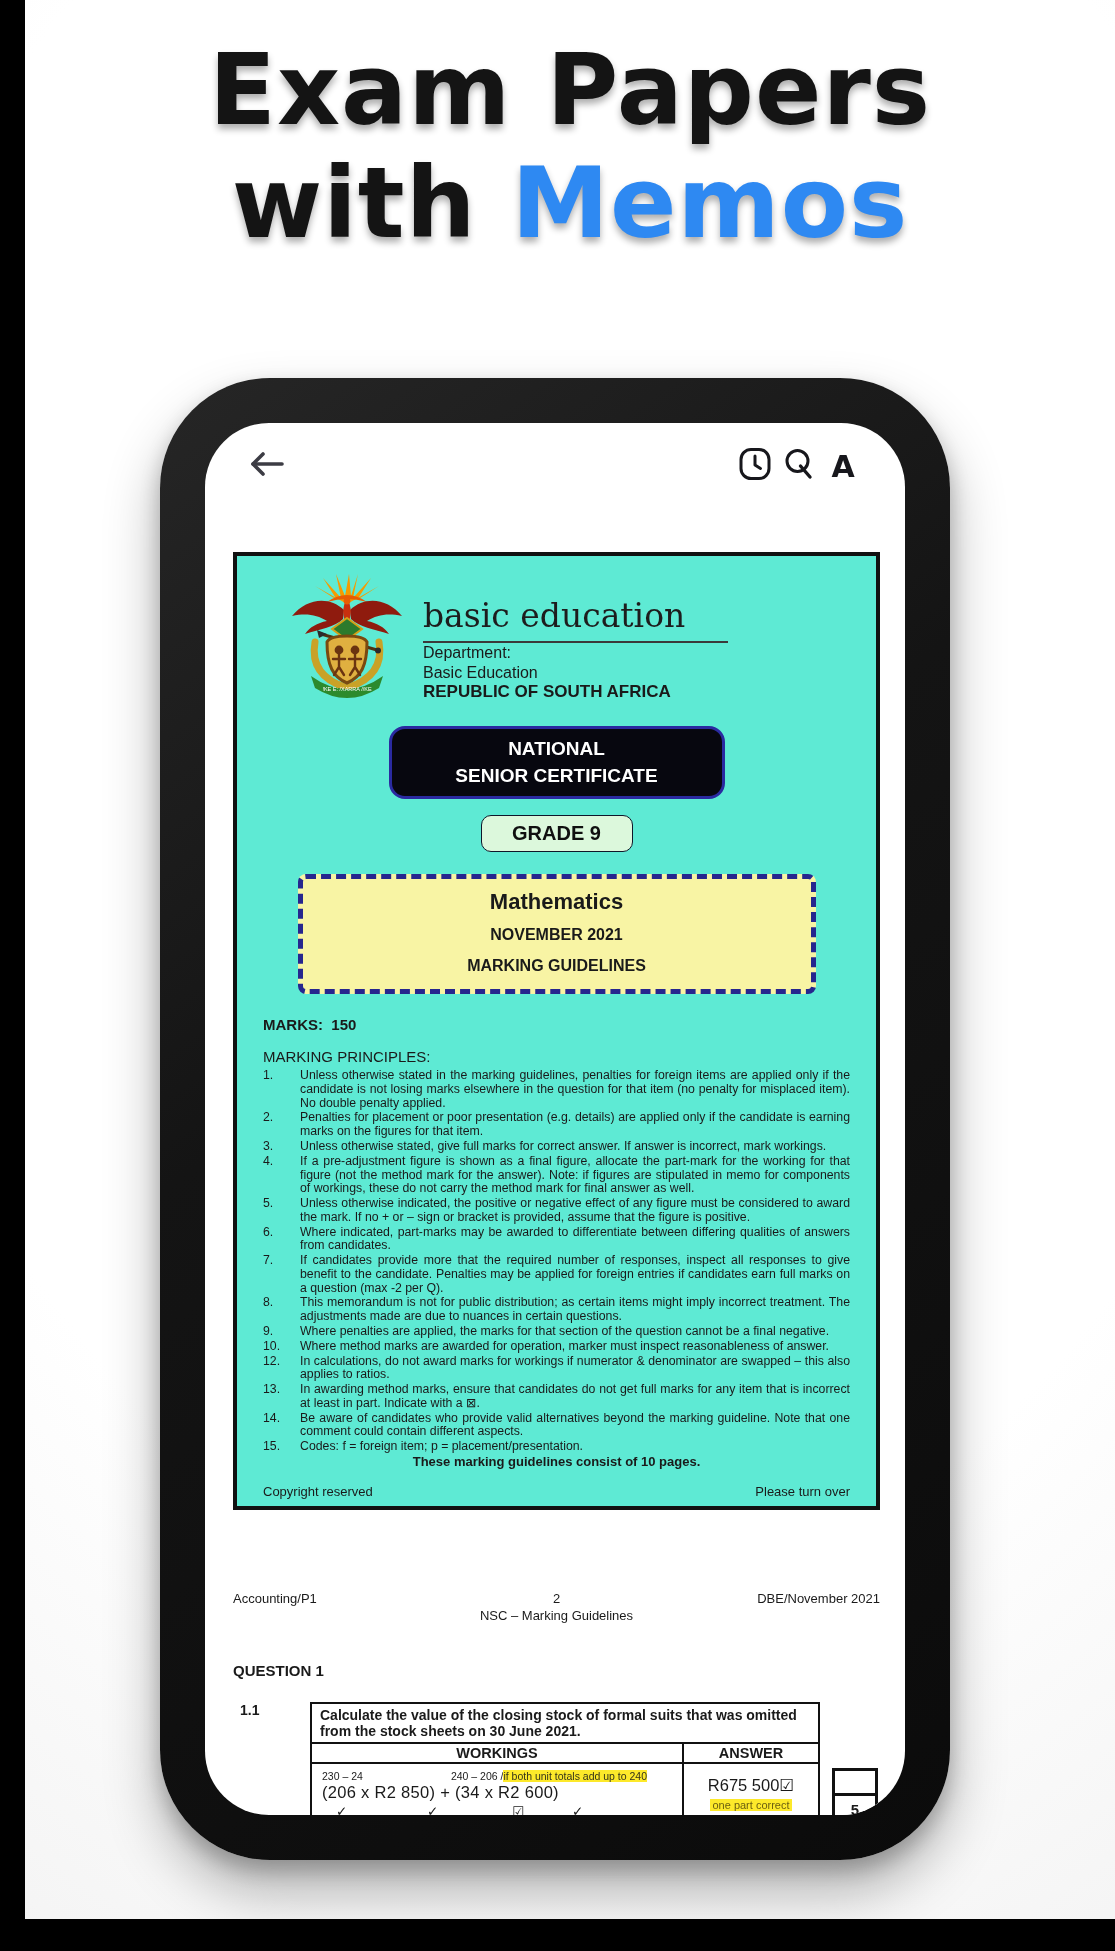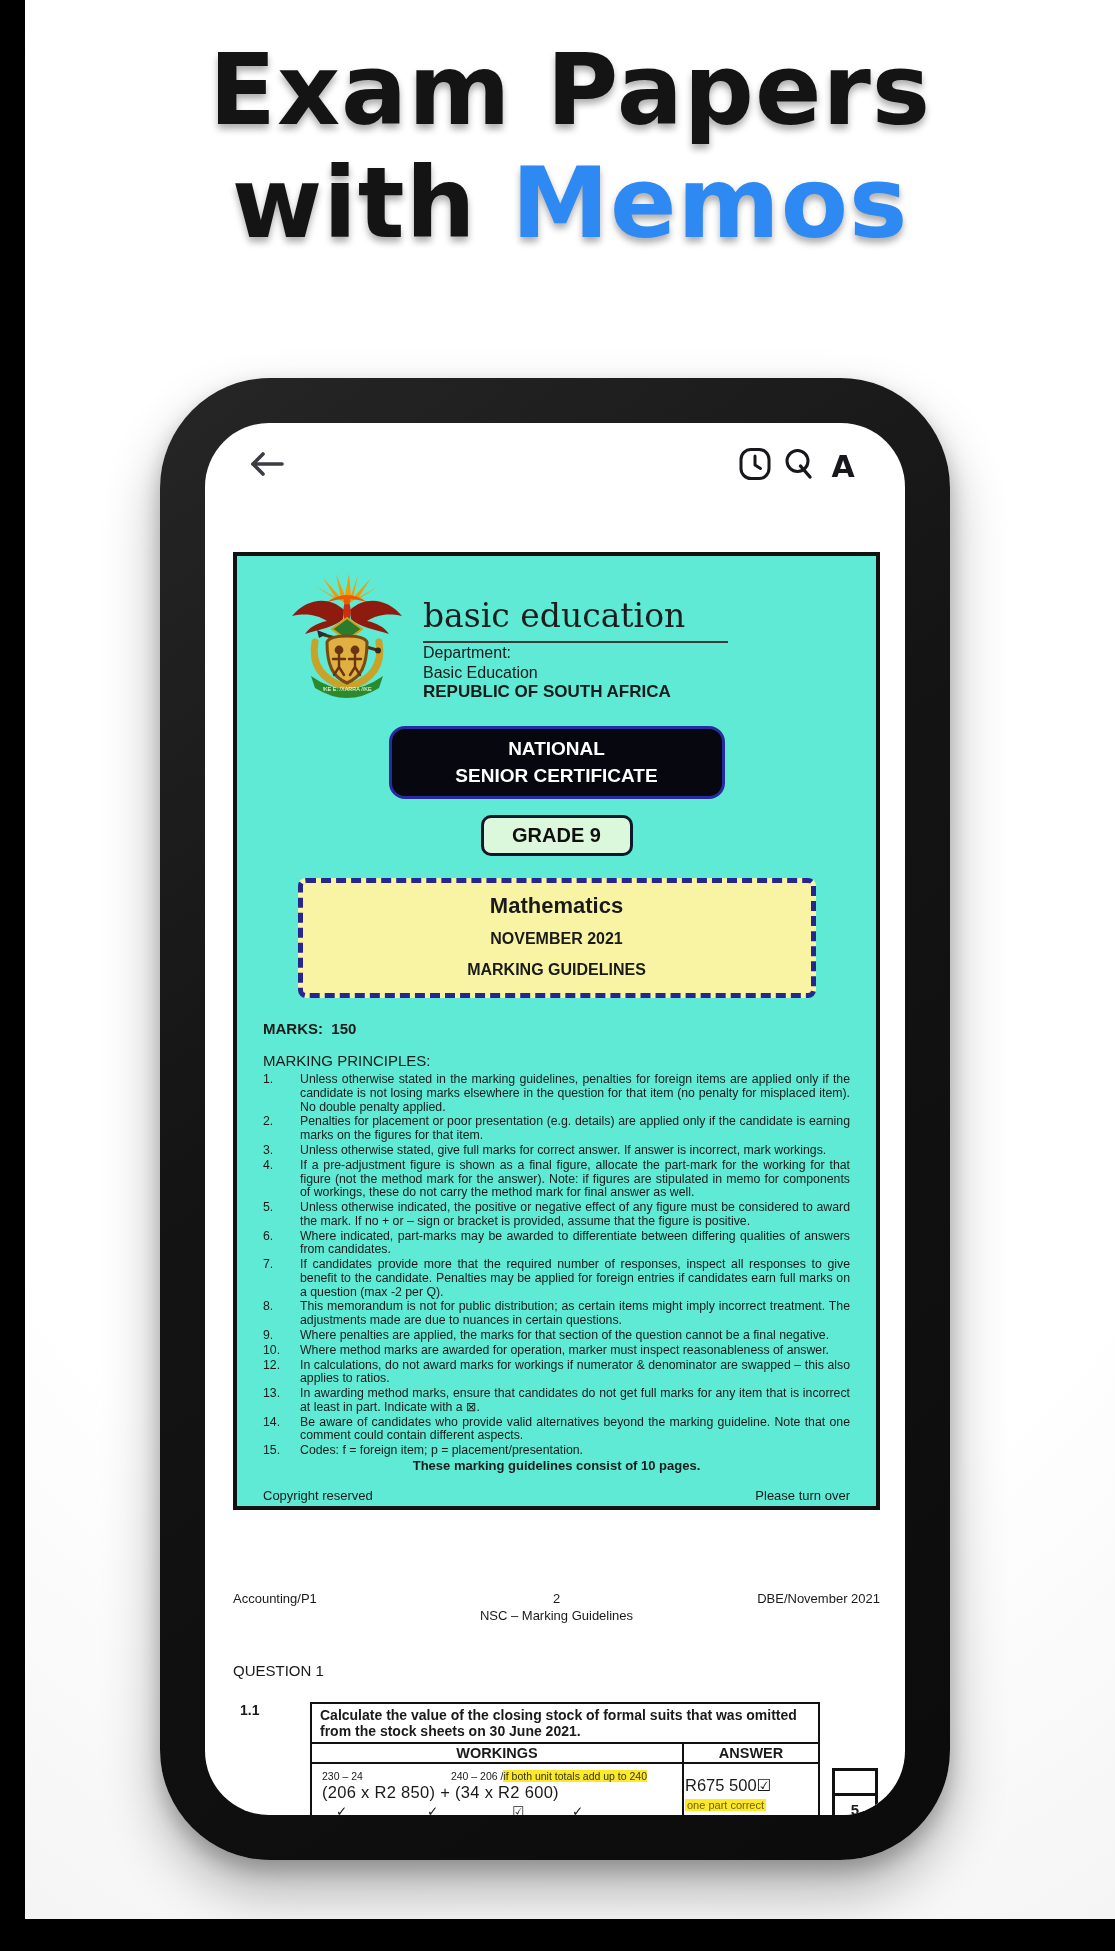--- a/index.html
+++ b/index.html
@@ -52,21 +52,21 @@
   .dept{font-size:16px;line-height:1.22;margin-top:0;}
   .dept .bold{font-weight:bold;font-size:17px;}
 
   .nsc-badge{
     width:336px;margin:14px auto 0;box-sizing:border-box;
     background:#07070f;border:3px solid #2a2aa0;border-radius:16px;
     color:#fff;text-align:center;font-weight:bold;font-size:19px;line-height:1.4;padding:7px 0;
   }
   .grade-badge{
     width:152px;margin:16px auto 0;box-sizing:border-box;
-    background:#dcf8dc;border:3px solid #0f172a;border-radius:10px;
+    background:#dcf8dc;border:1px solid #0f172a;border-radius:10px;
     text-align:center;font-weight:bold;font-size:20px;padding:6px 0;color:#101010;
   }
   .subject-box{
     width:518px;margin:22px auto 0;box-sizing:border-box;
     background:#f8f4a4;border:5px dashed #26268e;border-radius:8px;
     text-align:center;padding:10px 0 14px;
   }
   .subject-box .subject{font-size:22px;font-weight:bold;}
   .subject-box .session{font-size:16px;font-weight:bold;margin-top:11px;}
   .subject-box .doctype{font-size:16px;font-weight:bold;margin-top:13px;}
@@ -78,40 +78,40 @@
   .pnum{width:37px;flex-shrink:0;}
   .ptext{flex:1;text-align:justify;}
   .consist{margin-top:auto;text-align:center;font-weight:bold;font-size:13px;}
   .doc1-footer{display:flex;justify-content:space-between;font-size:13px;margin-top:15px;}
 
   
   .page2{position:absolute;left:28px;top:1168px;width:647px;color:#1a1a1a;}
   .p2-header{display:grid;grid-template-columns:1fr auto 1fr;font-size:13px;}
   .p2-center{text-align:center;line-height:1.3;}
   .p2-right{text-align:right;}
-  .q-heading{font-weight:normal;font-size:15px;margin-top:37px;}
+  .q-heading{font-weight:bold;font-size:15px;margin-top:37px;}
   .q-row{display:flex;margin-top:23px;}
   .q-num{width:77px;flex-shrink:0;font-weight:bold;font-size:14px;padding-left:7px;box-sizing:border-box;}
   table.memo{border-collapse:collapse;width:510px;background:#fff;}
   table.memo,table.memo td,table.memo th{border:2.5px solid #111;}
   table.memo .qtext{font-weight:bold;font-size:14px;line-height:1.15;padding:3px 8px;}
   table.memo th{font-size:14.5px;padding:1px 4px;}
   table.memo .col-answer{width:126px;}
   .work-cell{vertical-align:top;padding:6px 10px;height:62px;}
   .notes{font-size:10.5px;display:flex;}
   .notes .n2{margin-left:88px;}
   .hl{background:#fde92a;color:#33331a;}
   .expr{font-size:16.5px;margin-top:1px;letter-spacing:.3px;}
   .ticks{font-size:13.5px;margin-top:1px;}
   .ticks span{display:inline-block;}
   .ticks .t1{margin-left:14px;}
   .ticks .t2{margin-left:76px;}
   .ticks .t3{margin-left:70px;}
   .ticks .t4{margin-left:44px;}
-  .ans-cell{vertical-align:top;padding-top:12px;}
+  .ans-cell{text-align:center;vertical-align:top;padding-top:12px;}
   .ans-value{font-size:16.5px;}
   .ans-note{display:inline-block;font-size:11px;margin-top:2px;padding:0 2px;background:#fde92a;color:#6b5e10;}
   .marks-box{
     position:absolute;left:599px;top:177px;width:46px;box-sizing:border-box;
     border:3px solid #111;background:#fff;
   }
   .marks-box .cell-top{height:22px;border-bottom:3px solid #111;}
   .marks-box .cell-bottom{height:27px;display:flex;align-items:center;justify-content:center;font-weight:bold;font-size:15px;}
 </style>
 </head>

